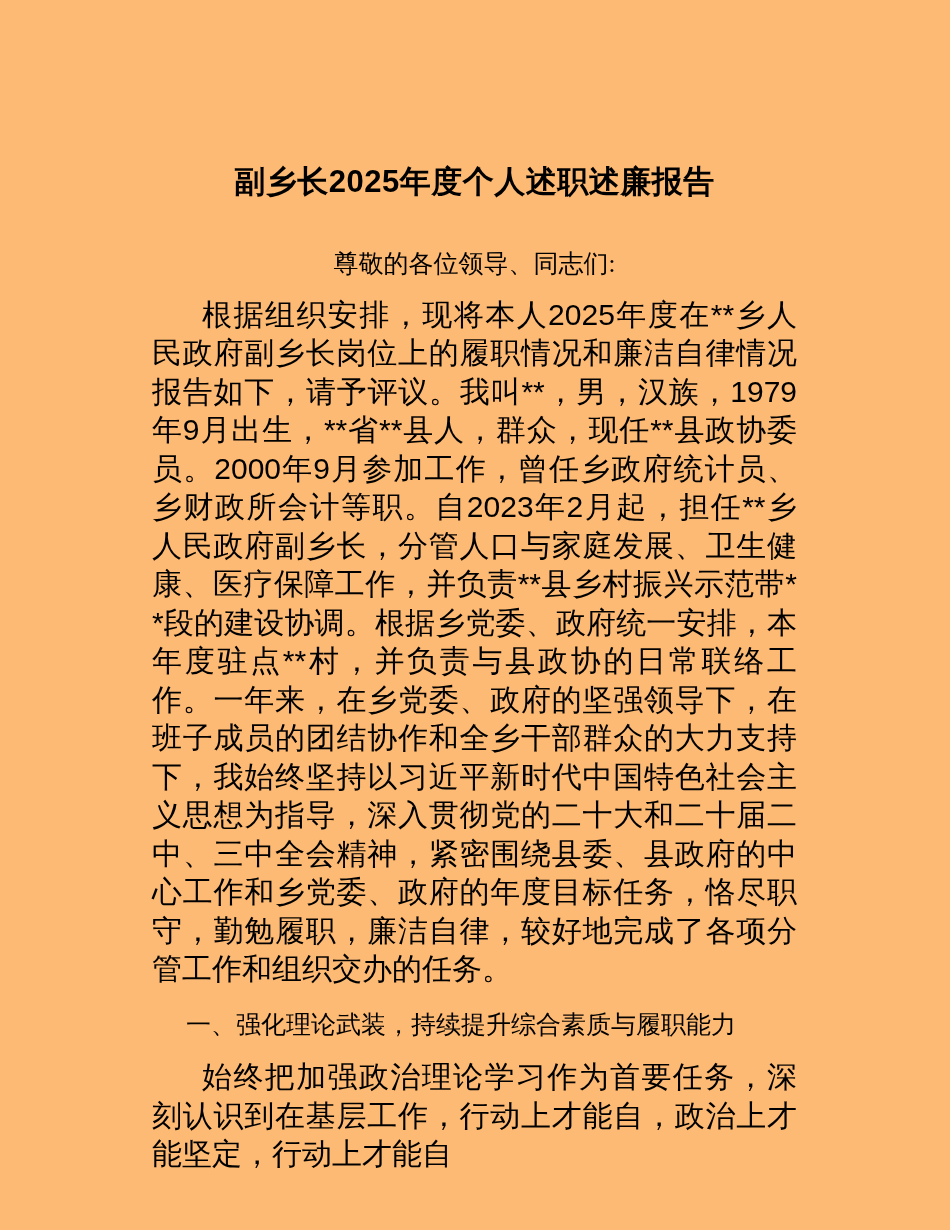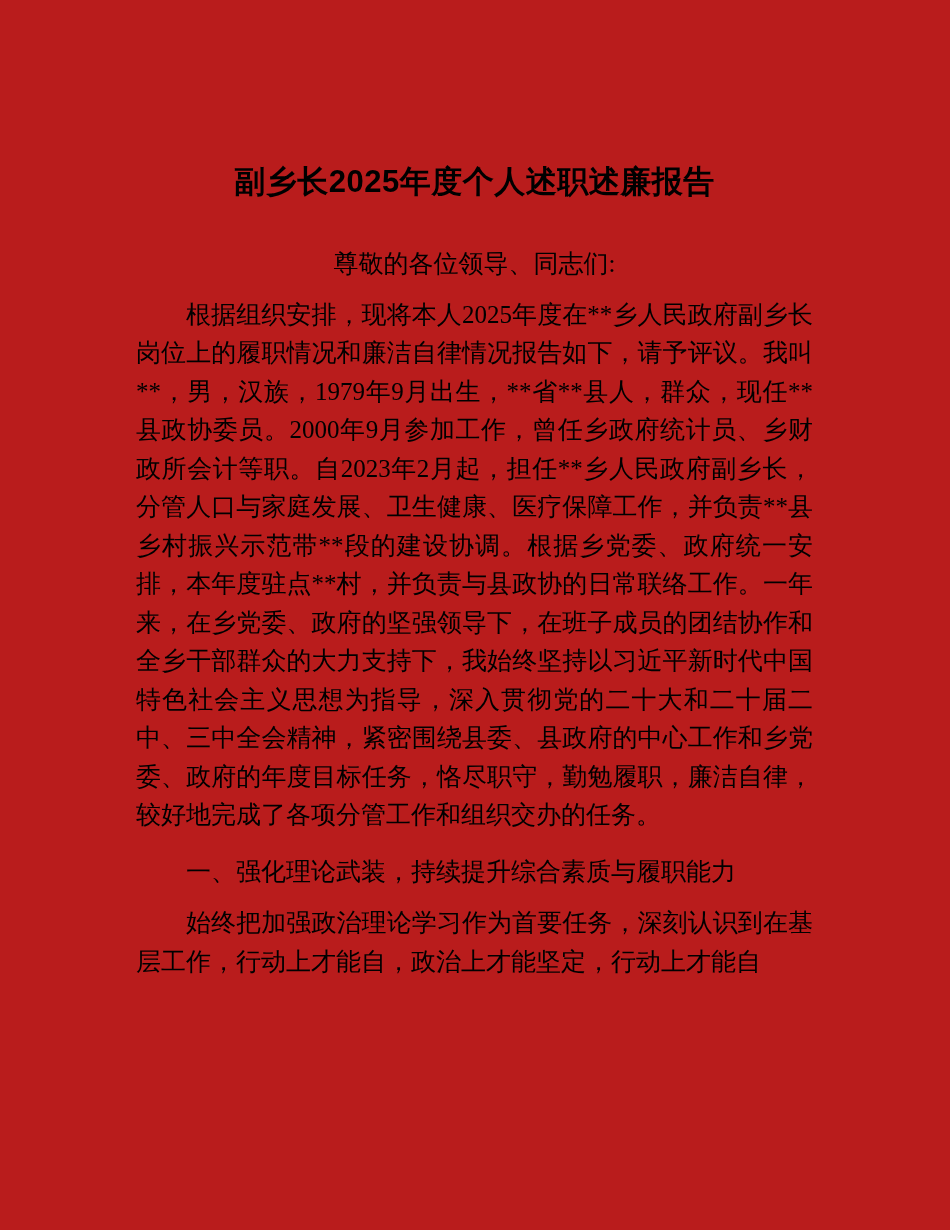--- a/index.html
+++ b/index.html
@@ -11,21 +11,21 @@
     width: 950px;
     height: 1230px;
     overflow: hidden;
     font-family: "DejaVu Sans", sans-serif;
   }
 
   .page {
     position: relative;
     width: 950px;
     height: 1230px;
-    background: #b91c1c;
+    background: #fdba74;
     box-sizing: border-box;
     overflow: hidden;
   }
 
   .doc-body {
     position: absolute;
     left: 136px;
     top: 0;
     width: 677px;
   }
@@ -49,37 +49,37 @@
     padding: 0;
     font-family: "Liberation Serif", "DejaVu Serif", serif;
     font-size: 25px;
     line-height: 38.5px;
     color: #000000;
     text-align: center;
     margin-top: 43px;
   }
 
   .para {
-    margin: 0;
+    margin: 16px;
     padding: 0;
-    font-family: Liberation Serif, serif;
-    font-size: 25px;
+    font-family: Liberation Sans, sans-serif;
+    font-size: 30px;
     line-height: 38.5px;
     color: #000000;
     text-align: justify;
     text-justify: inter-ideograph;
     text-indent: 50px;
     margin-top: 12px;
     word-break: break-all;
   }
 
   .section-heading {
     margin: 0;
     padding: 0;
-    font-family: Liberation Sans, sans-serif;
+    font-family: Liberation Serif, serif;
     font-size: 25px;
     line-height: 38.5px;
     color: #000000;
     text-align: left;
     text-indent: 50px;
     margin-top: 17px;
     white-space: nowrap;
   }
 
   .para-clipped {

